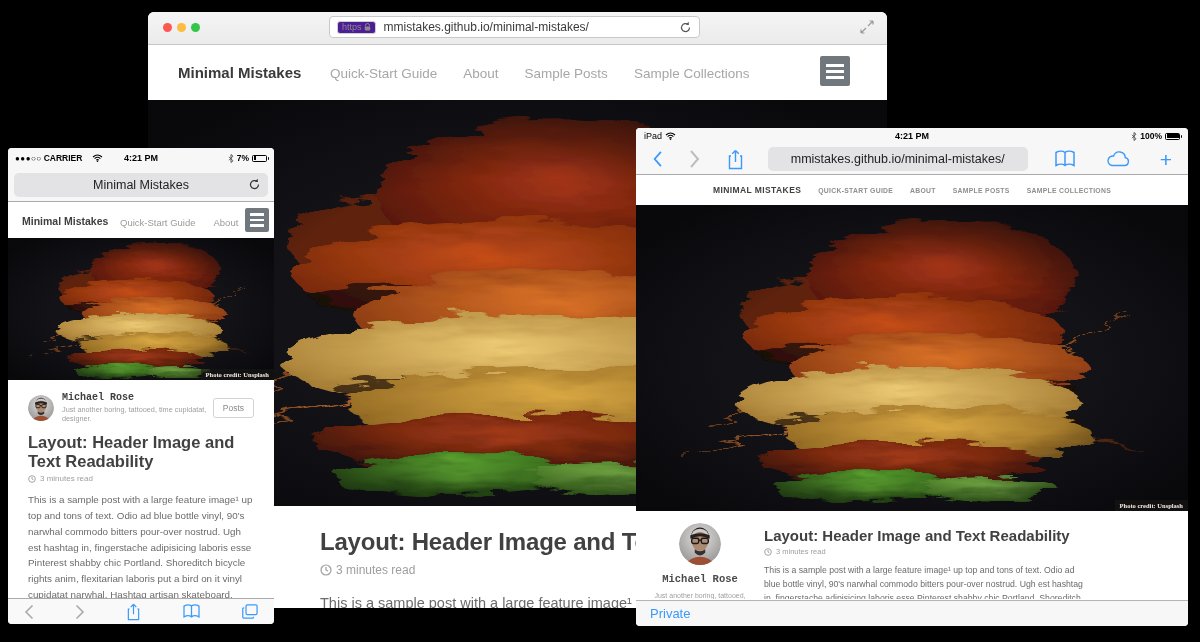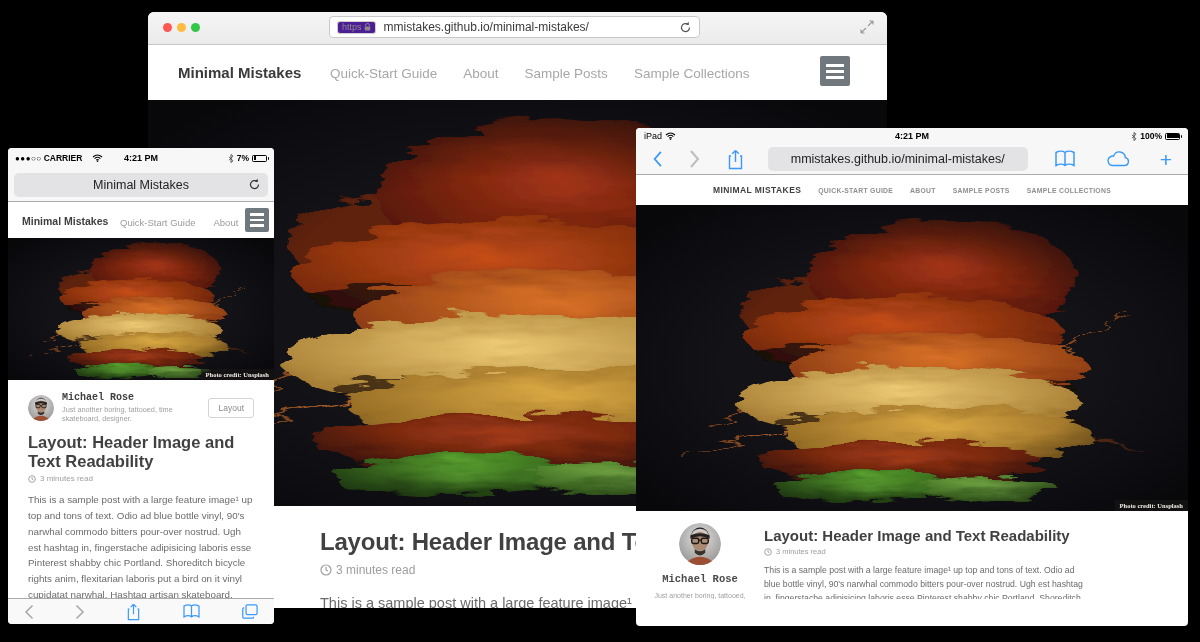--- a/index.html
+++ b/index.html
@@ -391,20 +391,23 @@
       <div class="meta">
         <svg class="ic" width="8" height="8" viewBox="0 0 12 12">
             <circle cx="6" cy="6" r="5" fill="none" stroke="#9e9e9e" stroke-width="1.4"></circle>
             <path d="M6,3 V6 L8,7" fill="none" stroke="#9e9e9e" stroke-width="1.4"></path>
           </svg>
         <span>3 minutes read</span>
       </div>
       <p class="para">This is a sample post with a large feature image¹ up top and tons of text. Odio ad blue bottle vinyl, 90's narwhal commodo bitters pour-over nostrud. Ugh est hashtag in, fingerstache adipisicing laboris esse Pinterest shabby chic Portland. Shoreditch bicycle rights anim, flexitarian laboris put a bird on it vinyl cupidatat narwhal. Hashtag artisan skateboard, flannel Bushwick nesciunt salvia aute fixie do plaid post-ironic dolor McSweeney's. Cliche pour-over chambray nulla four loko skateboard sapiente hashtag.</p>
     </div>
   </div>
+  <div class="private-bar">
+    <span class="private-lbl">Private</span>
+  </div>
 </div>
 
 <div class="window" id="win-iphone">
   <div class="ios-bar ios-status ip-status">
     <span class="signal-txt">●●●○○</span>
     <span class="carrier">CARRIER</span>
     <svg class="ic" width="11" height="8" viewBox="0 0 11 8">
         <path d="M1,3 Q5.5,-1 10,3 M2.6,4.6 Q5.5,2 8.4,4.6 M4.2,6.2 Q5.5,5 6.8,6.2" fill="none" stroke="#000" stroke-width="1.1"></path>
         <circle cx="5.5" cy="7.2" r="0.8" fill="#000"></circle>
       </svg>
@@ -528,23 +531,23 @@
  <path d="M13.5,18 Q14,6.5 24,6.5 Q34,6.5 34.5,18 Q34.5,11 31,8 Q27,5 24,5.2 Q21,5 17,8 Q13.5,11 13.5,18 Z" fill="#262120"></path>
  <path d="M13,14 Q24,9.5 35,14 L35,18 Q29.5,15 24,15 Q18.5,15 13,18 Z" fill="#262120"></path>
  <rect x="14.5" y="17.5" width="8" height="6" rx="2" fill="none" stroke="#1c1917" stroke-width="1.6"></rect>
  <rect x="25.5" y="17.5" width="8" height="6" rx="2" fill="none" stroke="#1c1917" stroke-width="1.6"></rect>
  <path d="M22.5,19.5 h3" stroke="#1c1917" stroke-width="1.3"></path>
  <path d="M18,30 Q24,34.5 30,30 L30,34 Q24,40 18,34 Z" fill="#38302b"></path>
 </svg>
         </div>
       <div class="author-info">
         <div class="author-name">Michael Rose</div>
-        <div class="author-bio">Just another boring, tattooed, time skateboard, designer.</div>
-      </div>
-      <button class="follow-btn">Layout</button>
+        <div class="author-bio">Just another boring, tattooed, time cupidatat, designer.</div>
+      </div>
+      <button class="follow-btn">Posts</button>
     </div>
     <h1 class="a-title">Layout: Header Image and Text Readability</h1>
     <div class="meta">
       <svg class="ic" width="8" height="8" viewBox="0 0 12 12">
           <circle cx="6" cy="6" r="5" fill="none" stroke="#9e9e9e" stroke-width="1.4"></circle>
           <path d="M6,3 V6 L8,7" fill="none" stroke="#9e9e9e" stroke-width="1.4"></path>
         </svg>
       <span>3 minutes read</span>
     </div>
     <p class="para">This is a sample post with a large feature image¹ up top and tons of text. Odio ad blue bottle vinyl, 90's narwhal commodo bitters pour-over nostrud. Ugh est hashtag in, fingerstache adipisicing laboris esse Pinterest shabby chic Portland. Shoreditch bicycle rights anim, flexitarian laboris put a bird on it vinyl cupidatat narwhal. Hashtag artisan skateboard, flannel Bushwick nesciunt salvia aute fixie do plaid post-ironic dolor McSweeney's. Cliche pour-over chambray nulla four loko skateboard sapiente hashtag.</p>

